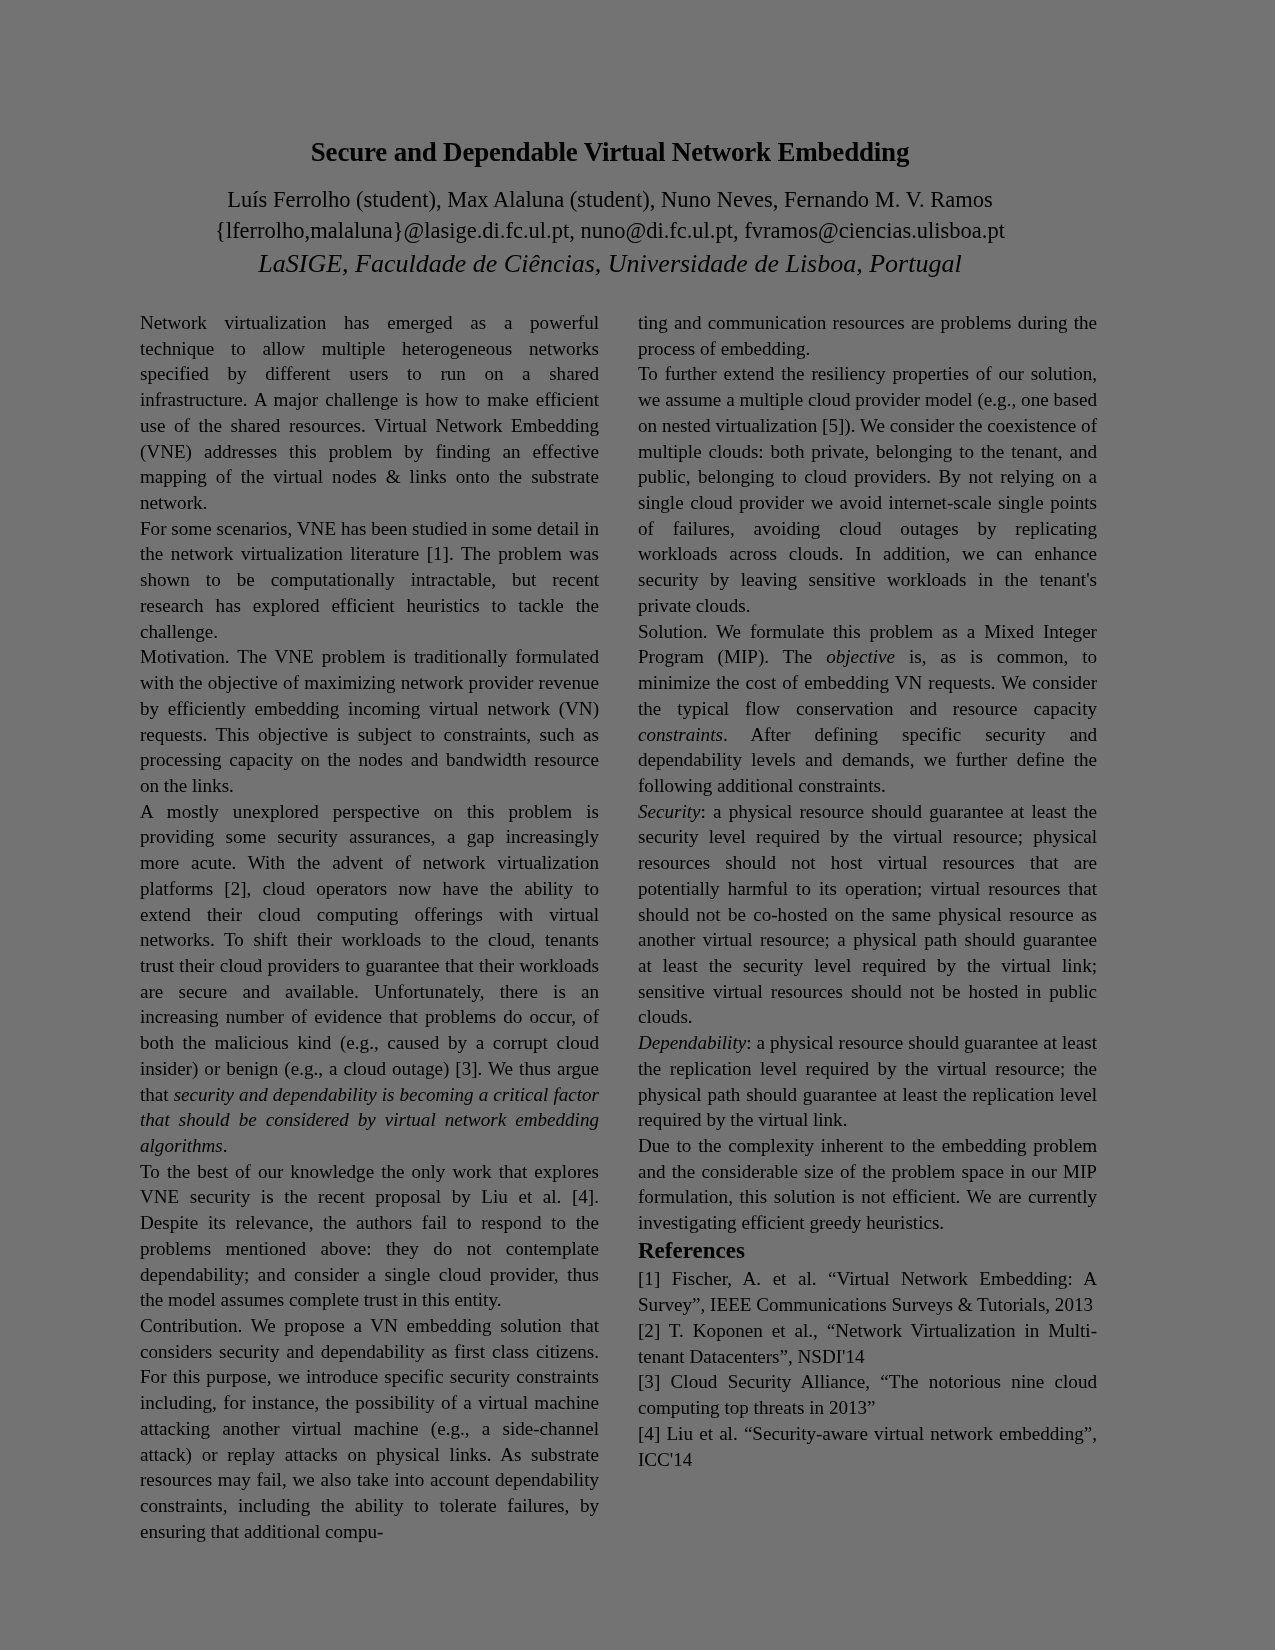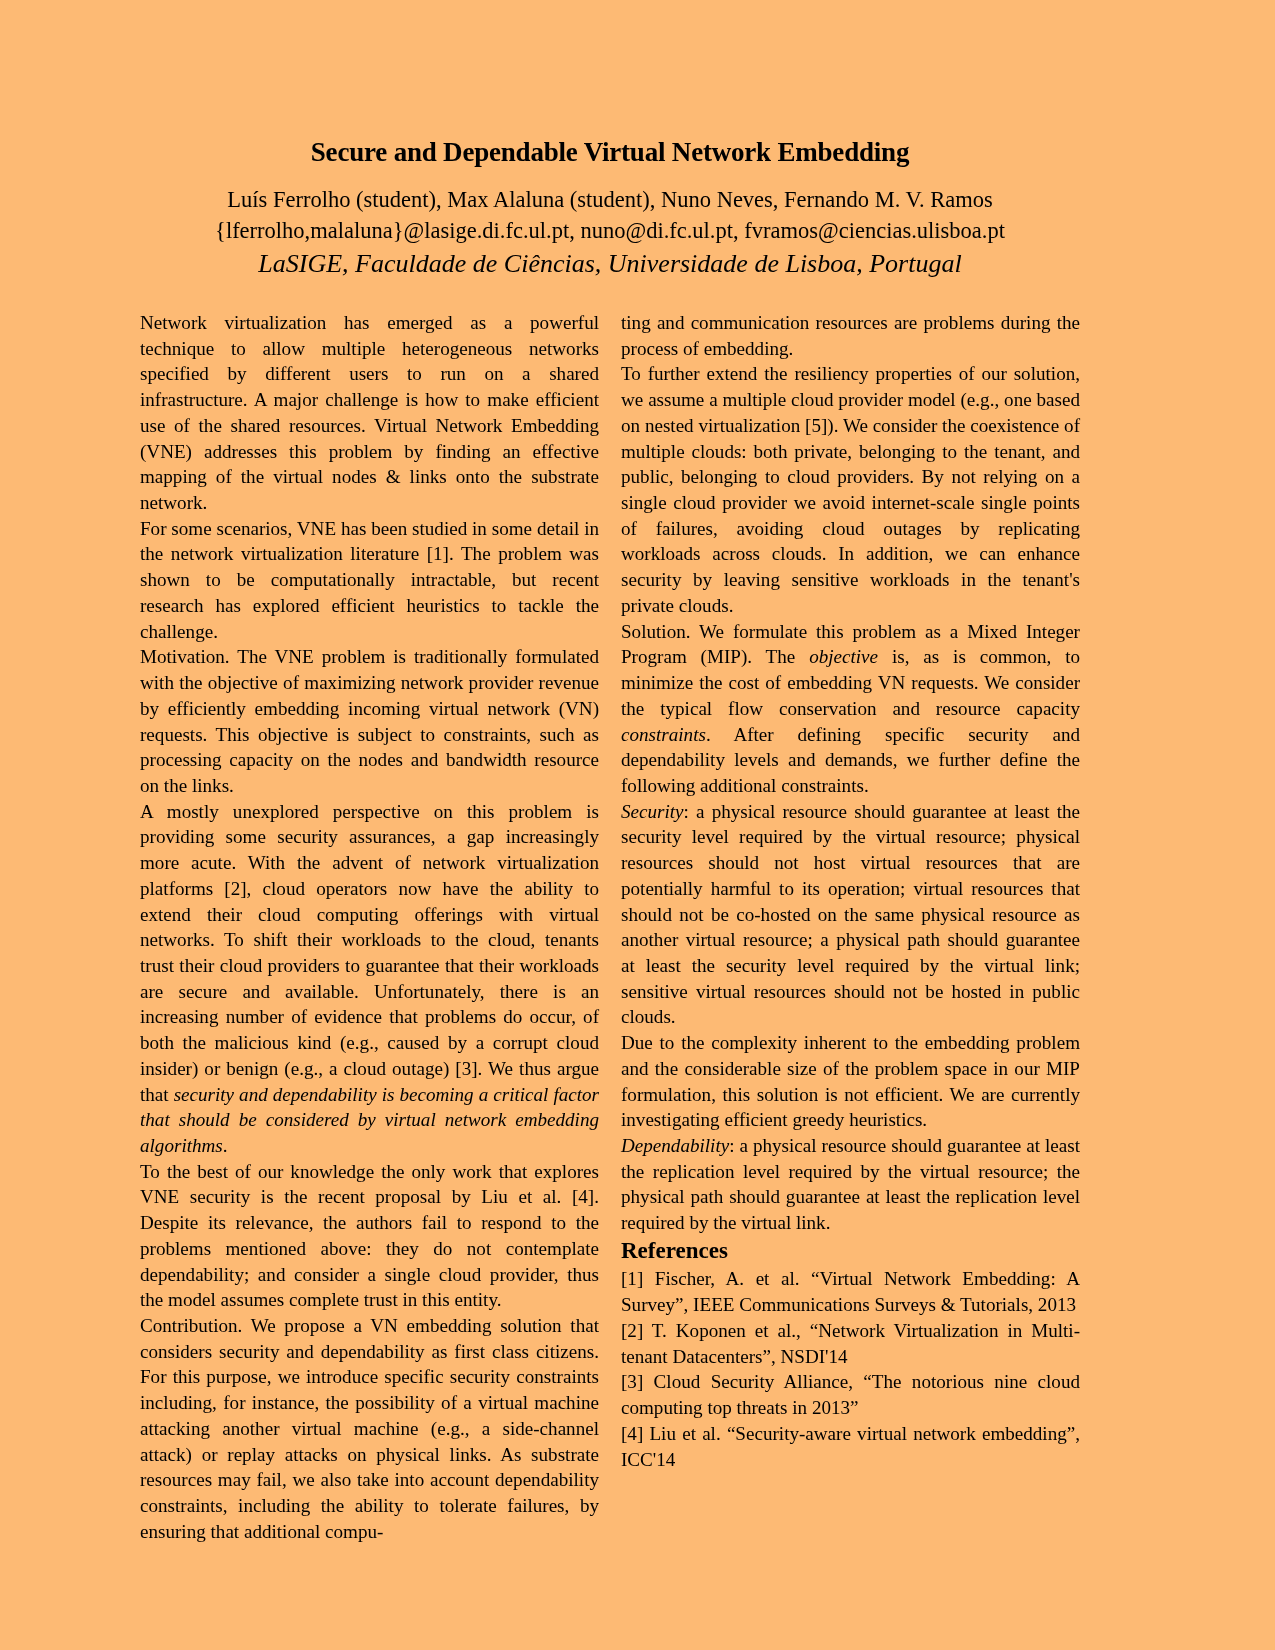--- a/index.html
+++ b/index.html
@@ -4,21 +4,21 @@
 <style>
   html, body {
     margin: 0;
     padding: 0;
     background: #ffffff;
   }
   .page {
     position: relative;
     width: 1275px;
     height: 1650px;
-    background: #fdba74;
+    background: #737373;
     box-sizing: border-box;
     font-family: "Liberation Serif", "DejaVu Serif", serif;
     color: #000000;
     overflow: hidden;
   }
 
   
   .header {
     position: absolute;
     left: 140px;
@@ -54,21 +54,21 @@
     margin: 0;
   }
 
   
   .columns {
     position: absolute;
     left: 140px;
     top: 310px;
     width: 940px;
     display: flex;
-    gap: 22px;
+    gap: 39px;
     align-items: flex-start;
   }
   .col {
     width: 459px;
     flex: 0 0 459px;
   }
   .col p {
     margin: 0;
     font-size: 19.1px;
     line-height: 1.347;
@@ -122,22 +122,22 @@
       <p><span>A mostly unexplored perspective on this problem is providing some security assurances, a gap increasingly more acute. With the advent of network virtualization platforms [2], cloud operators now have the ability to extend their cloud computing offerings with virtual networks. To shift their workloads to the cloud, tenants trust their cloud providers to guarantee that their workloads are secure and available. Unfortunately, there is an increasing number of evidence that problems do occur, of both the malicious kind (e.g., caused by a corrupt cloud insider) or benign (e.g., a cloud outage) [3]. We thus argue that </span><span class="ital">security and dependability is becoming a critical factor that should be considered by virtual network embedding algorithms</span><span>.</span></p>
       <p>To the best of our knowledge the only work that explores VNE security is the recent proposal by Liu et al. [4]. Despite its relevance, the authors fail to respond to the problems mentioned above: they do not contemplate dependability; and consider a single cloud provider, thus the model assumes complete trust in this entity.</p>
       <p><span class="lead">Contribution.</span> <span>We propose a VN embedding solution that considers security and dependability as first class citizens. For this purpose, we introduce specific security constraints including, for instance, the possibility of a virtual machine attacking another virtual machine (e.g., a side-channel attack) or replay attacks on physical links. As substrate resources may fail, we also take into account dependability constraints, including the ability to tolerate failures, by ensuring that additional compu-</span></p>
     </div>
 
     <div class="col">
       <p>ting and communication resources are problems during the process of embedding.</p>
       <p>To further extend the resiliency properties of our solution, we assume a multiple cloud provider model (e.g., one based on nested virtualization [5]). We consider the coexistence of multiple clouds: both private, belonging to the tenant, and public, belonging to cloud providers. By not relying on a single cloud provider we avoid internet-scale single points of failures, avoiding cloud outages by replicating workloads across clouds. In addition, we can enhance security by leaving sensitive workloads in the tenant's private clouds.</p>
       <p><span class="lead">Solution.</span> <span>We formulate this problem as a Mixed Integer Program (MIP). The </span><span class="ital">objective</span><span> is, as is common, to minimize the cost of embedding VN requests. We consider the typical flow conservation and resource capacity </span><span class="ital">constraints</span><span>. After defining specific security and dependability levels and demands, we further define the following additional constraints.</span></p>
       <p><span class="ital">Security</span><span>: a physical resource should guarantee at least the security level required by the virtual resource; physical resources should not host virtual resources that are potentially harmful to its operation; virtual resources that should not be co-hosted on the same physical resource as another virtual resource; a physical path should guarantee at least the security level required by the virtual link; sensitive virtual resources should not be hosted in public clouds.</span></p>
+      <p><span class="ital">Dependability</span><span>: a physical resource should guarantee at least the replication level required by the virtual resource; the physical path should guarantee at least the replication level required by the virtual link.</span></p>
       <p>Due to the complexity inherent to the embedding problem and the considerable size of the problem space in our MIP formulation, this solution is not efficient. We are currently investigating efficient greedy heuristics.</p>
-      <p><span class="ital">Dependability</span><span>: a physical resource should guarantee at least the replication level required by the virtual resource; the physical path should guarantee at least the replication level required by the virtual link.</span></p>
 
       <h2 class="refs-heading">References</h2>
 
       <p class="ref-item">[1] Fischer, A. et al. “Virtual Network Embedding: A Survey”, IEEE Communications Surveys &amp; Tutorials, 2013</p>
       <p class="ref-item">[2] T. Koponen et al., “Network Virtualization in Multi-tenant Datacenters”, NSDI'14</p>
       <p class="ref-item">[3] Cloud Security Alliance, “The notorious nine cloud computing top threats in 2013”</p>
       <p class="ref-item">[4] Liu et al. “Security-aware virtual network embedding”, ICC'14</p>
     </div>
 
   </div>

